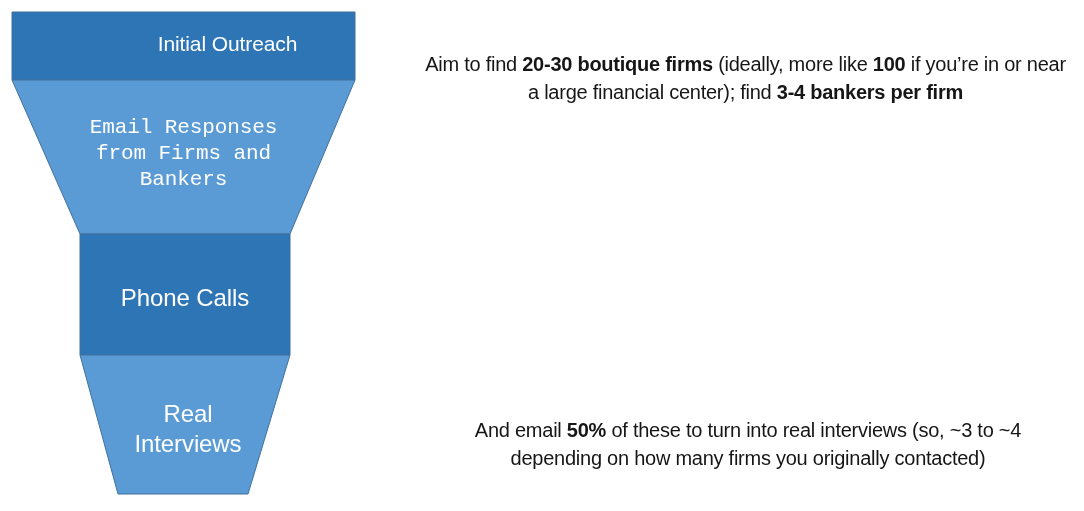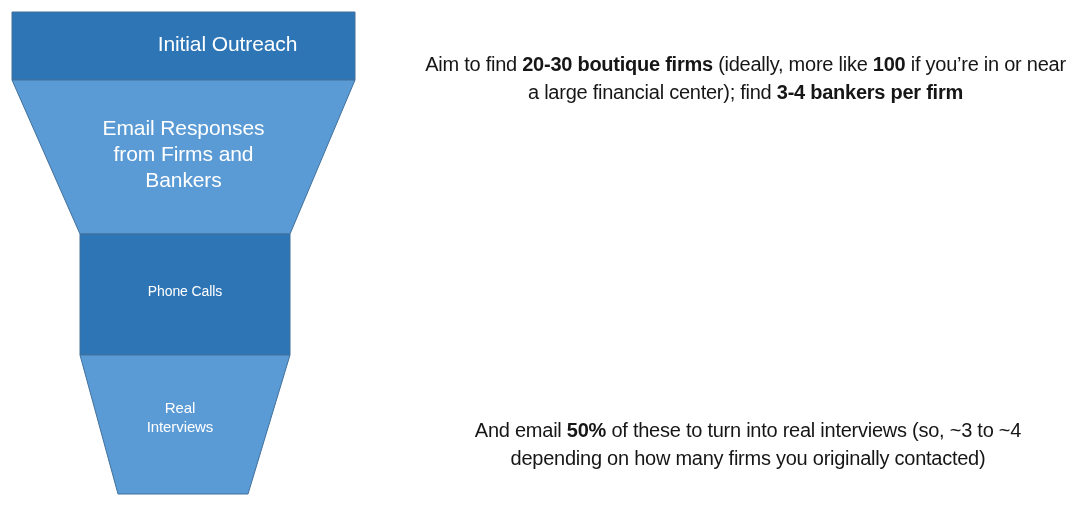--- a/index.html
+++ b/index.html
@@ -44,28 +44,29 @@
     white-space: pre-line;
   }
   #funnel-label-1 {
     left: 12px;  top: 31px;  width: 343px;
     font-size: 21px;
     margin-left: 44px;
   }
   #funnel-label-2 {
     left: 45px;  top: 115px; width: 277px;
     font-size: 21px;
+    font-family: Liberation Mono, monospace;
   }
   #funnel-label-3 {
     left: 80px;  top: 283px; width: 210px;
-    font-size: 14px;
+    font-size: 24px;
   }
   #funnel-label-4 {
-    left: 80px;  top: 399px; width: 200px;
-    font-size: 15px;
+    left: 88px;  top: 399px; width: 200px;
+    font-size: 24px;
   }
 
   
   #text-column {
     position: absolute;
     left: 400px;
     top: 0;
     width: 684px;
     height: 369px;
     margin-top: 40px;

